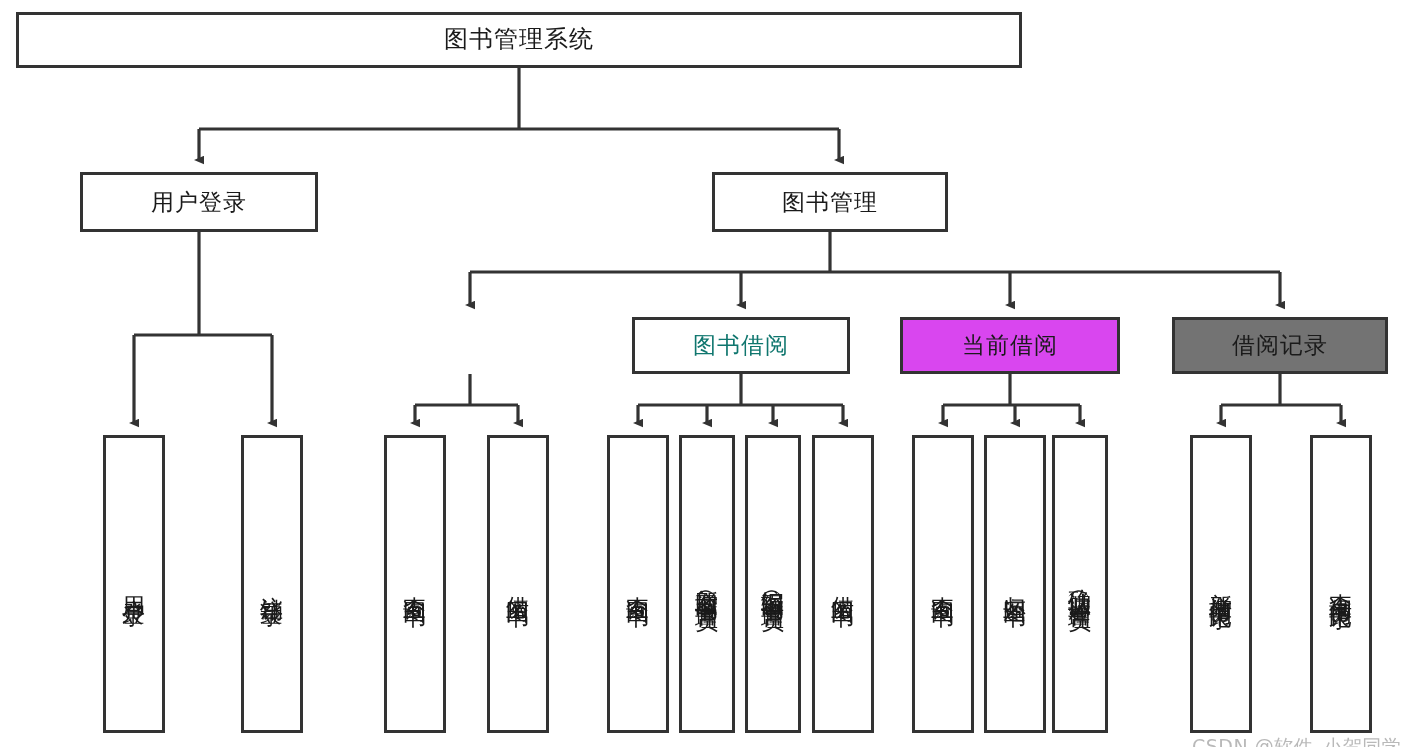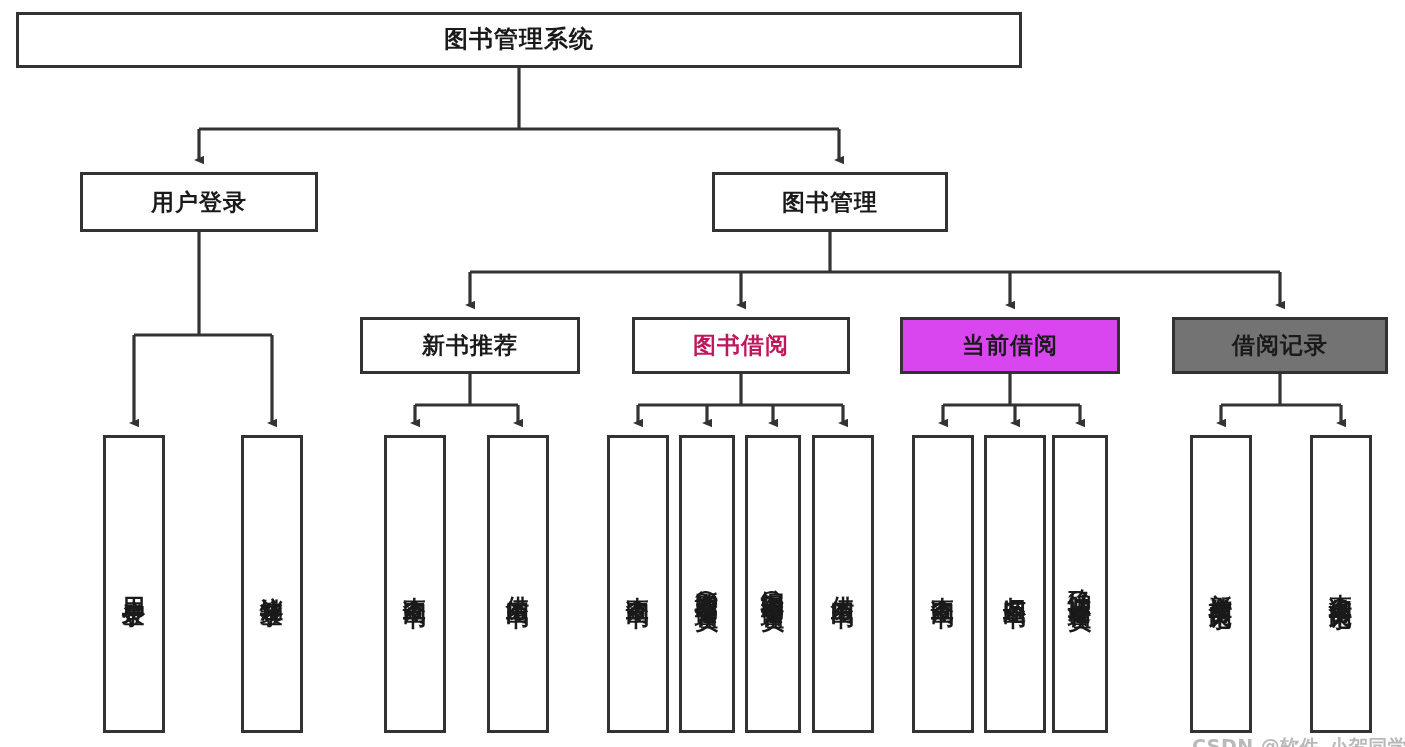--- a/index.html
+++ b/index.html
@@ -10,21 +10,20 @@
   }
   body {
     font-family: "DejaVu Sans", "Liberation Sans", sans-serif;
   }
   #canvas {
     position: relative;
     width: 1405px;
     height: 747px;
     background: #ffffff;
     overflow: hidden;
-    font-weight: bold;
   }
   svg#wires {
     position: absolute;
     left: 0;
     top: 0;
     width: 1405px;
     height: 747px;
     pointer-events: none;
   }
   .node {
@@ -129,24 +128,21 @@
     <span>图书管理系统</span>
   </div>
 
   <div class="node horiz" id="node-l2-0" style="left: 80px; top: 172px; width: 238px; height: 60px; border-color: rgb(51, 51, 51); background: rgb(255, 255, 255); color: rgb(26, 26, 26);">
     <span>用户登录</span>
   </div>
   <div class="node horiz" id="node-l2-1" style="left: 712px; top: 172px; width: 236px; height: 60px; border-color: rgb(51, 51, 51); background: rgb(255, 255, 255); color: rgb(26, 26, 26);">
     <span>图书管理</span>
   </div>
 
-  <div class="node horiz" id="node-l3-0" style="left: 360px; top: 317px; width: 220px; height: 57px; border-color: rgb(51, 51, 51); background: rgb(255, 255, 255); color: rgb(26, 26, 26);">
-    <span>新书推荐</span>
-  </div>
-  <div class="node horiz" id="node-l3-1" style="left: 632px; top: 317px; width: 218px; height: 57px; border-color: rgb(51, 51, 51); background: rgb(255, 255, 255); color: #be185d; align-items: center;">
+  <div class="node horiz" id="node-l3-1" style="left: 632px; top: 317px; width: 218px; height: 57px; border-color: rgb(51, 51, 51); background: rgb(255, 255, 255); color: #0f766e; align-items: center;">
     <span>图书借阅</span>
   </div>
   <div class="node horiz" id="node-l3-2" style="left: 900px; top: 317px; width: 220px; height: 57px; border-color: rgb(51, 51, 51); background: #d946ef; color: rgb(26, 26, 26);">
     <span>当前借阅</span>
   </div>
   <div class="node horiz" id="node-l3-3" style="left: 1172px; top: 317px; width: 216px; height: 57px; border-color: rgb(51, 51, 51); background: #737373; color: rgb(26, 26, 26);">
     <span>借阅记录</span>
   </div>
 
   <div class="node leaf" id="node-leaf-0" style="left: 103px; top: 435px; width: 62px; height: 298px; border-color: rgb(51, 51, 51); background: rgb(255, 255, 255); color: rgb(26, 26, 26);">

